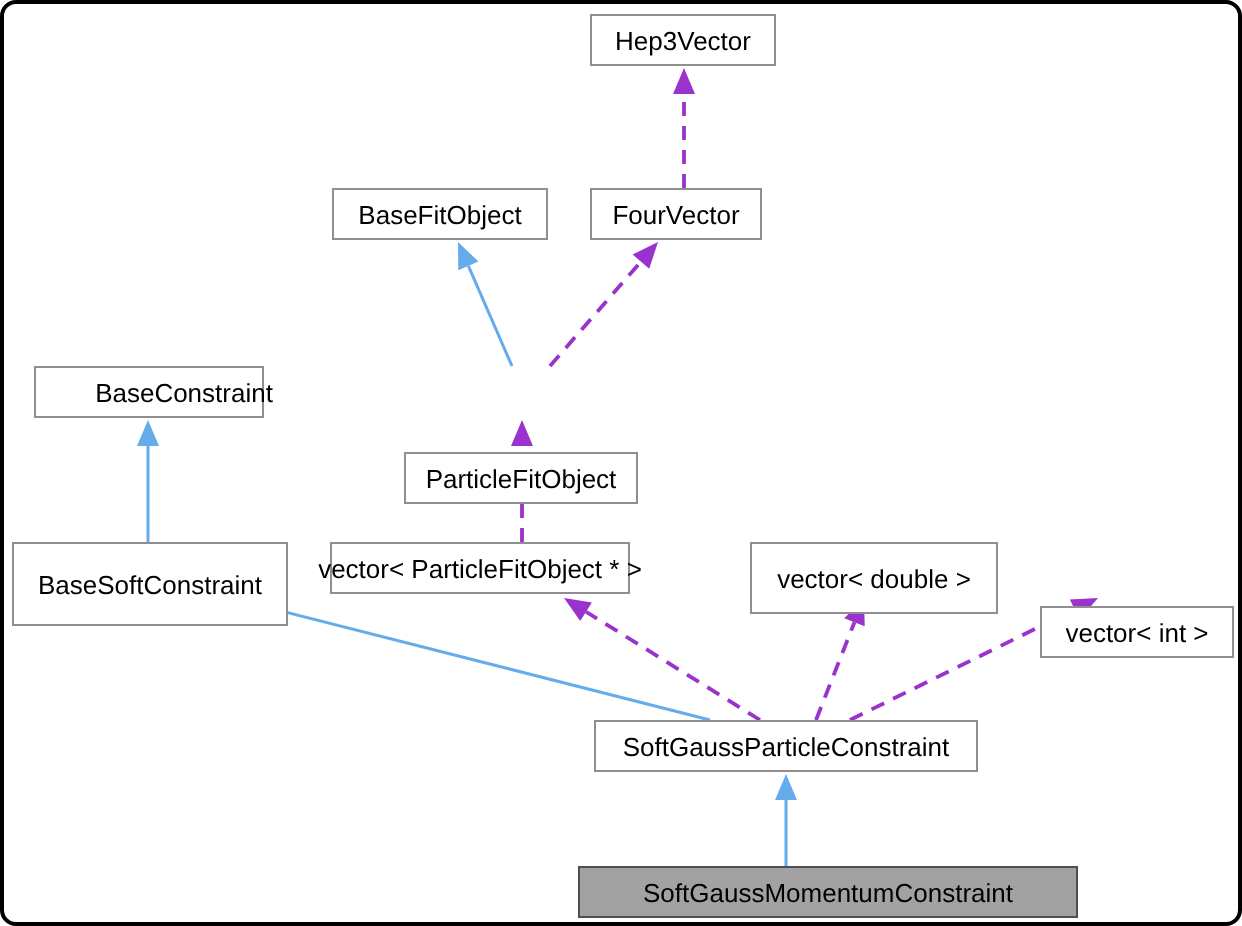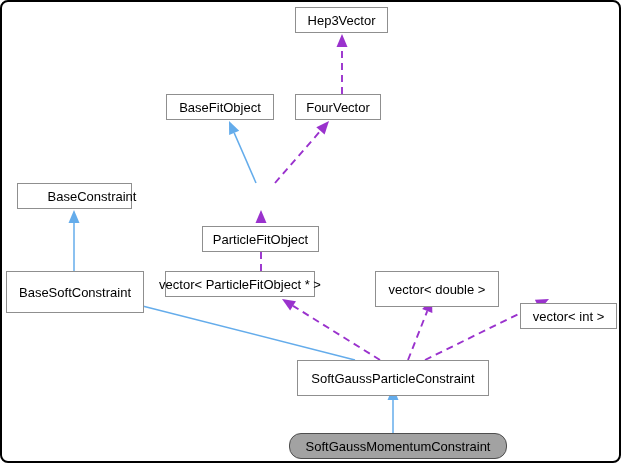--- a/index.html
+++ b/index.html
@@ -92,16 +92,16 @@
   <div id="nodes-layer">
       <div class="node" style="left: 293px; top: 5px; width: 93px; height: 26px;">Hep3Vector</div>
       <div class="node" style="left: 164px; top: 92px; width: 108px; height: 26px;">BaseFitObject</div>
       <div class="node" style="left: 293px; top: 92px; width: 86px; height: 26px;">FourVector</div>
       <div class="node" style="left: 15px; top: 181px; width: 115px; height: 26px; padding-left: 35px;">BaseConstraint</div>
       <div class="node" style="left: 200px; top: 181px; width: 117px; height: 26px; margin-top: 43px;">ParticleFitObject</div>
       <div class="node" style="left: 4px; top: 269px; width: 138px; height: 42px;">BaseSoftConstraint</div>
       <div class="node" style="left: 163px; top: 269px; width: 150px; height: 26px;">vector&lt; ParticleFitObject * &gt;</div>
       <div class="node" style="left: 373px; top: 269px; width: 124px; height: 36px;">vector&lt; double &gt;</div>
       <div class="node" style="left: 518px; top: 269px; width: 97px; height: 26px; margin-top: 32px;">vector&lt; int &gt;</div>
-      <div class="node" style="left: 295px; top: 358px; width: 192px; height: 36px;">SoftGaussParticleConstraint</div>
-      <div class="node selected" style="left: 287px; top: 431px; width: 218px; height: 26px; border-radius: 12px;">SoftGaussMomentumConstraint</div>
+      <div class="node" style="left: 295px; top: 358px; width: 192px; height: 26px;">SoftGaussParticleConstraint</div>
+      <div class="node selected" style="left: 287px; top: 431px; width: 250px; height: 26px;">SoftGaussMomentumConstraint</div>
     </div>
 </div>
 
 </body></html>

